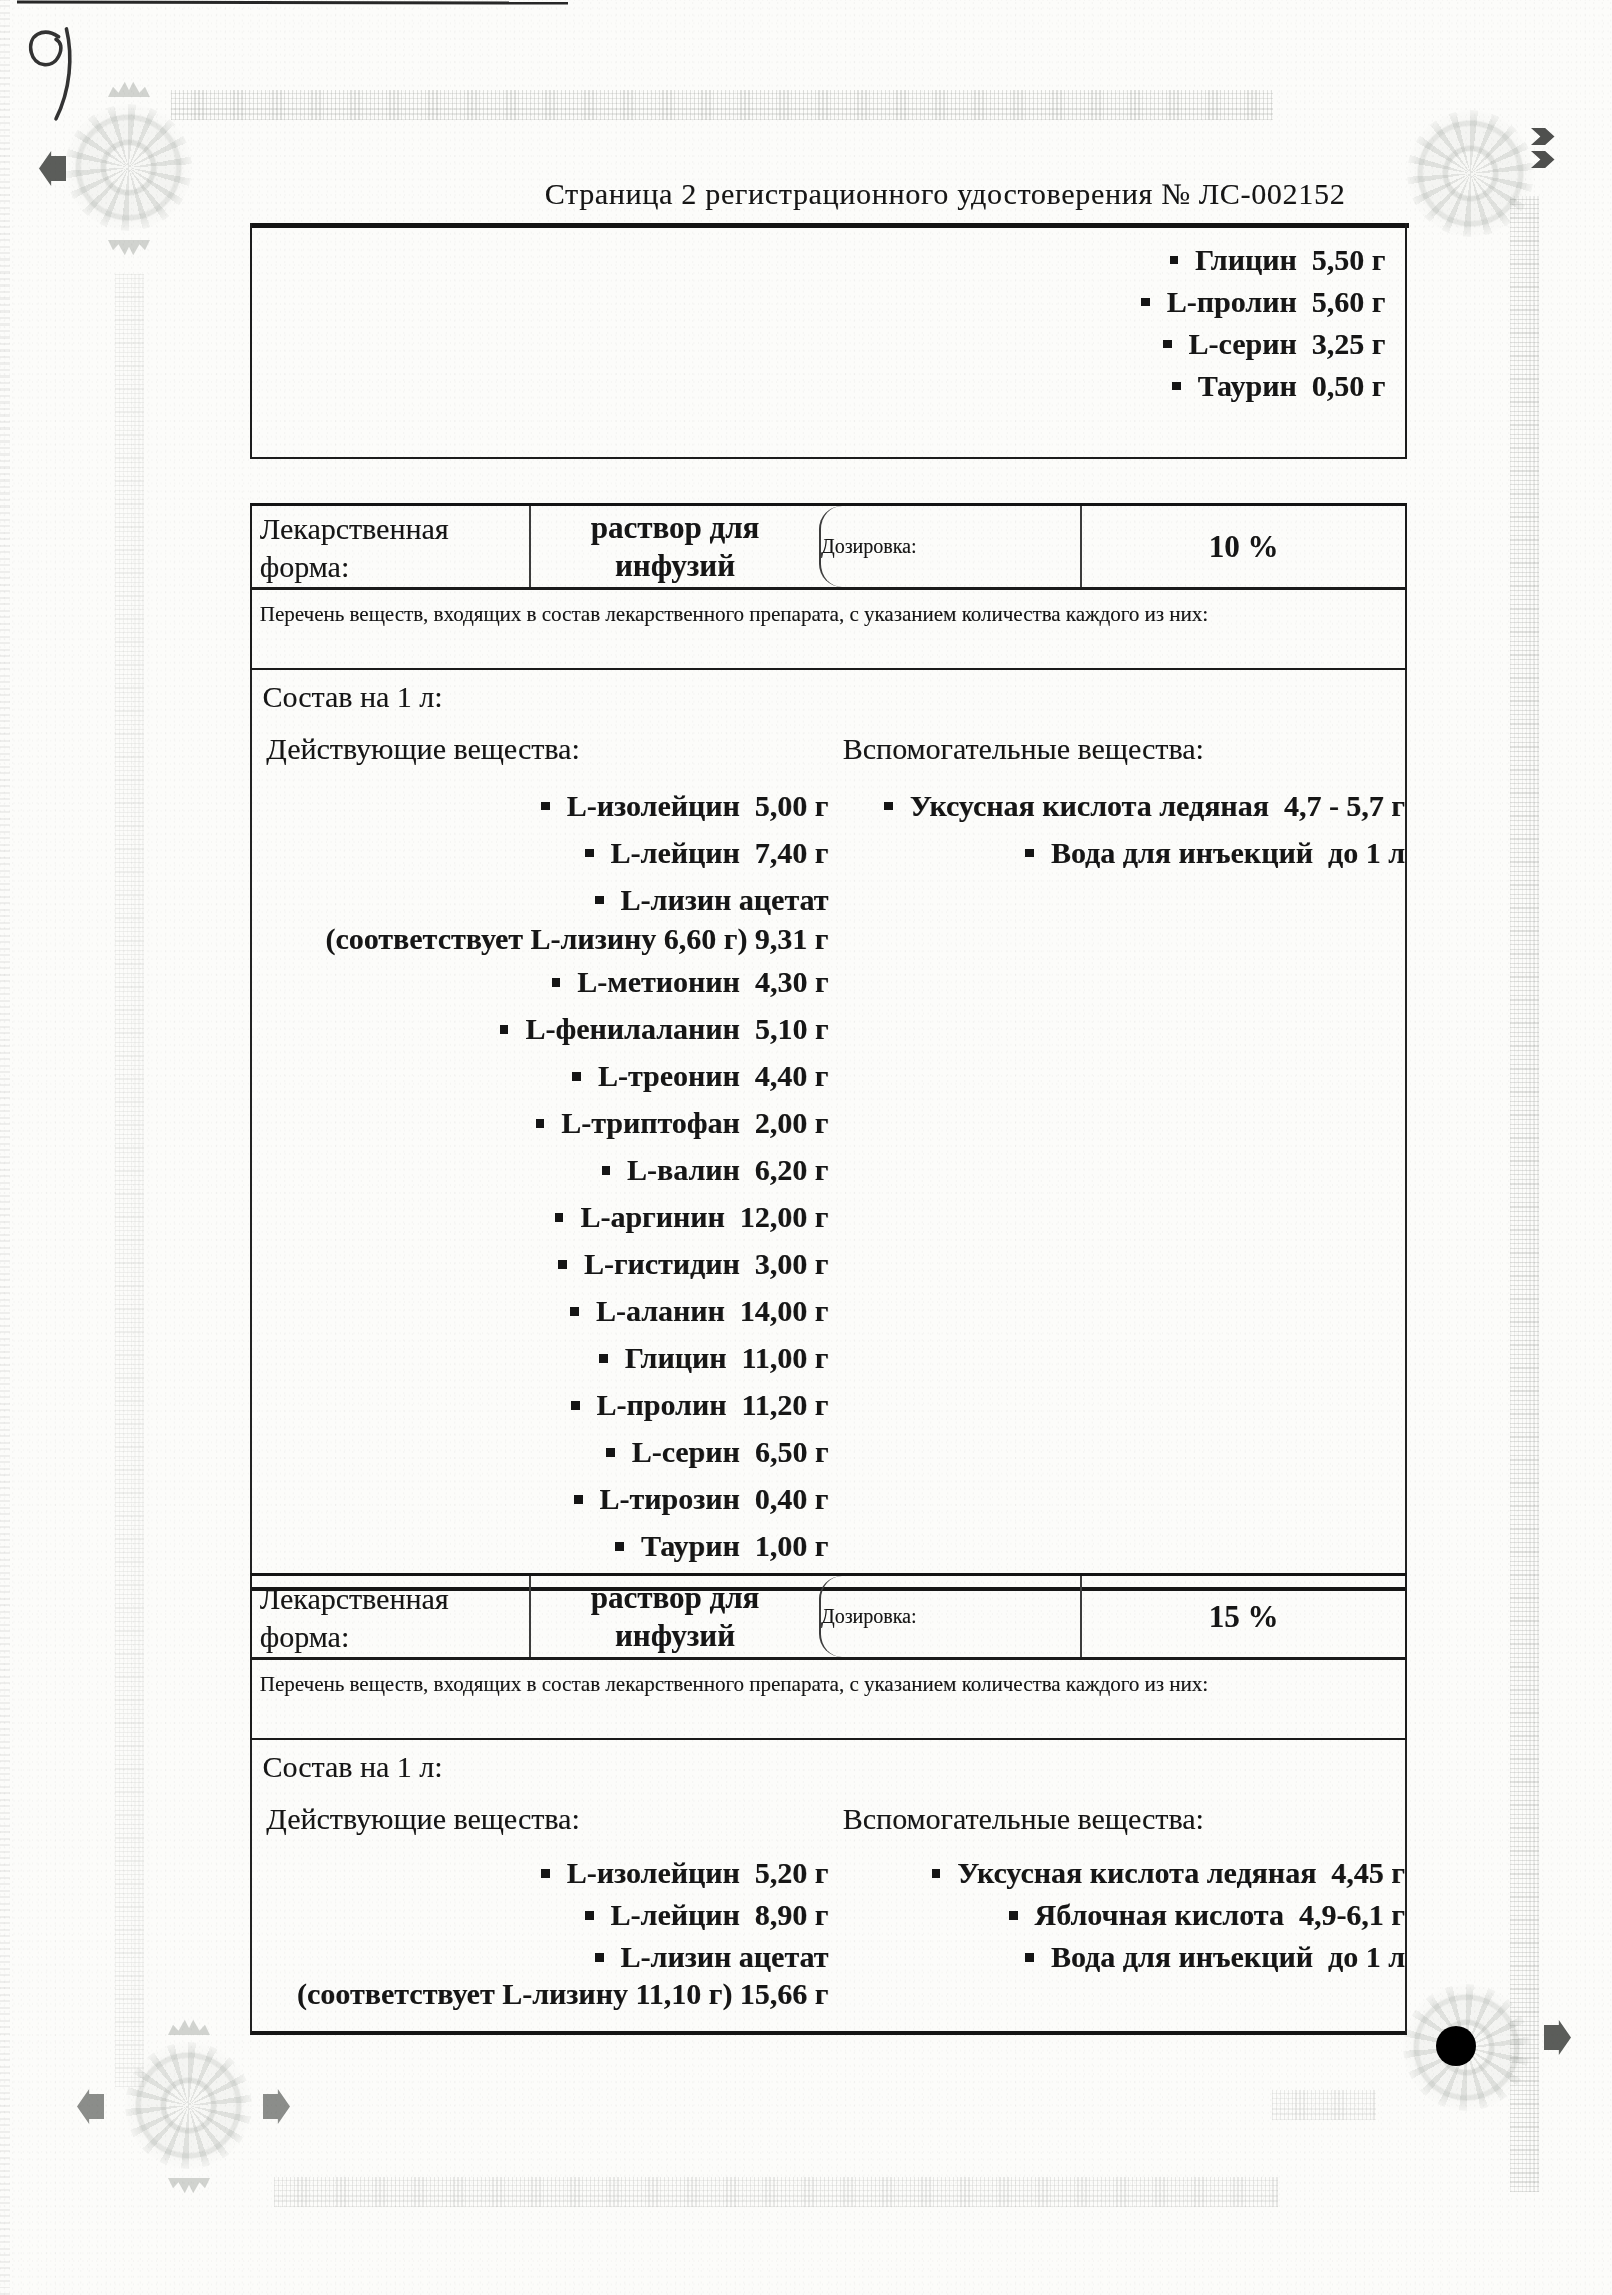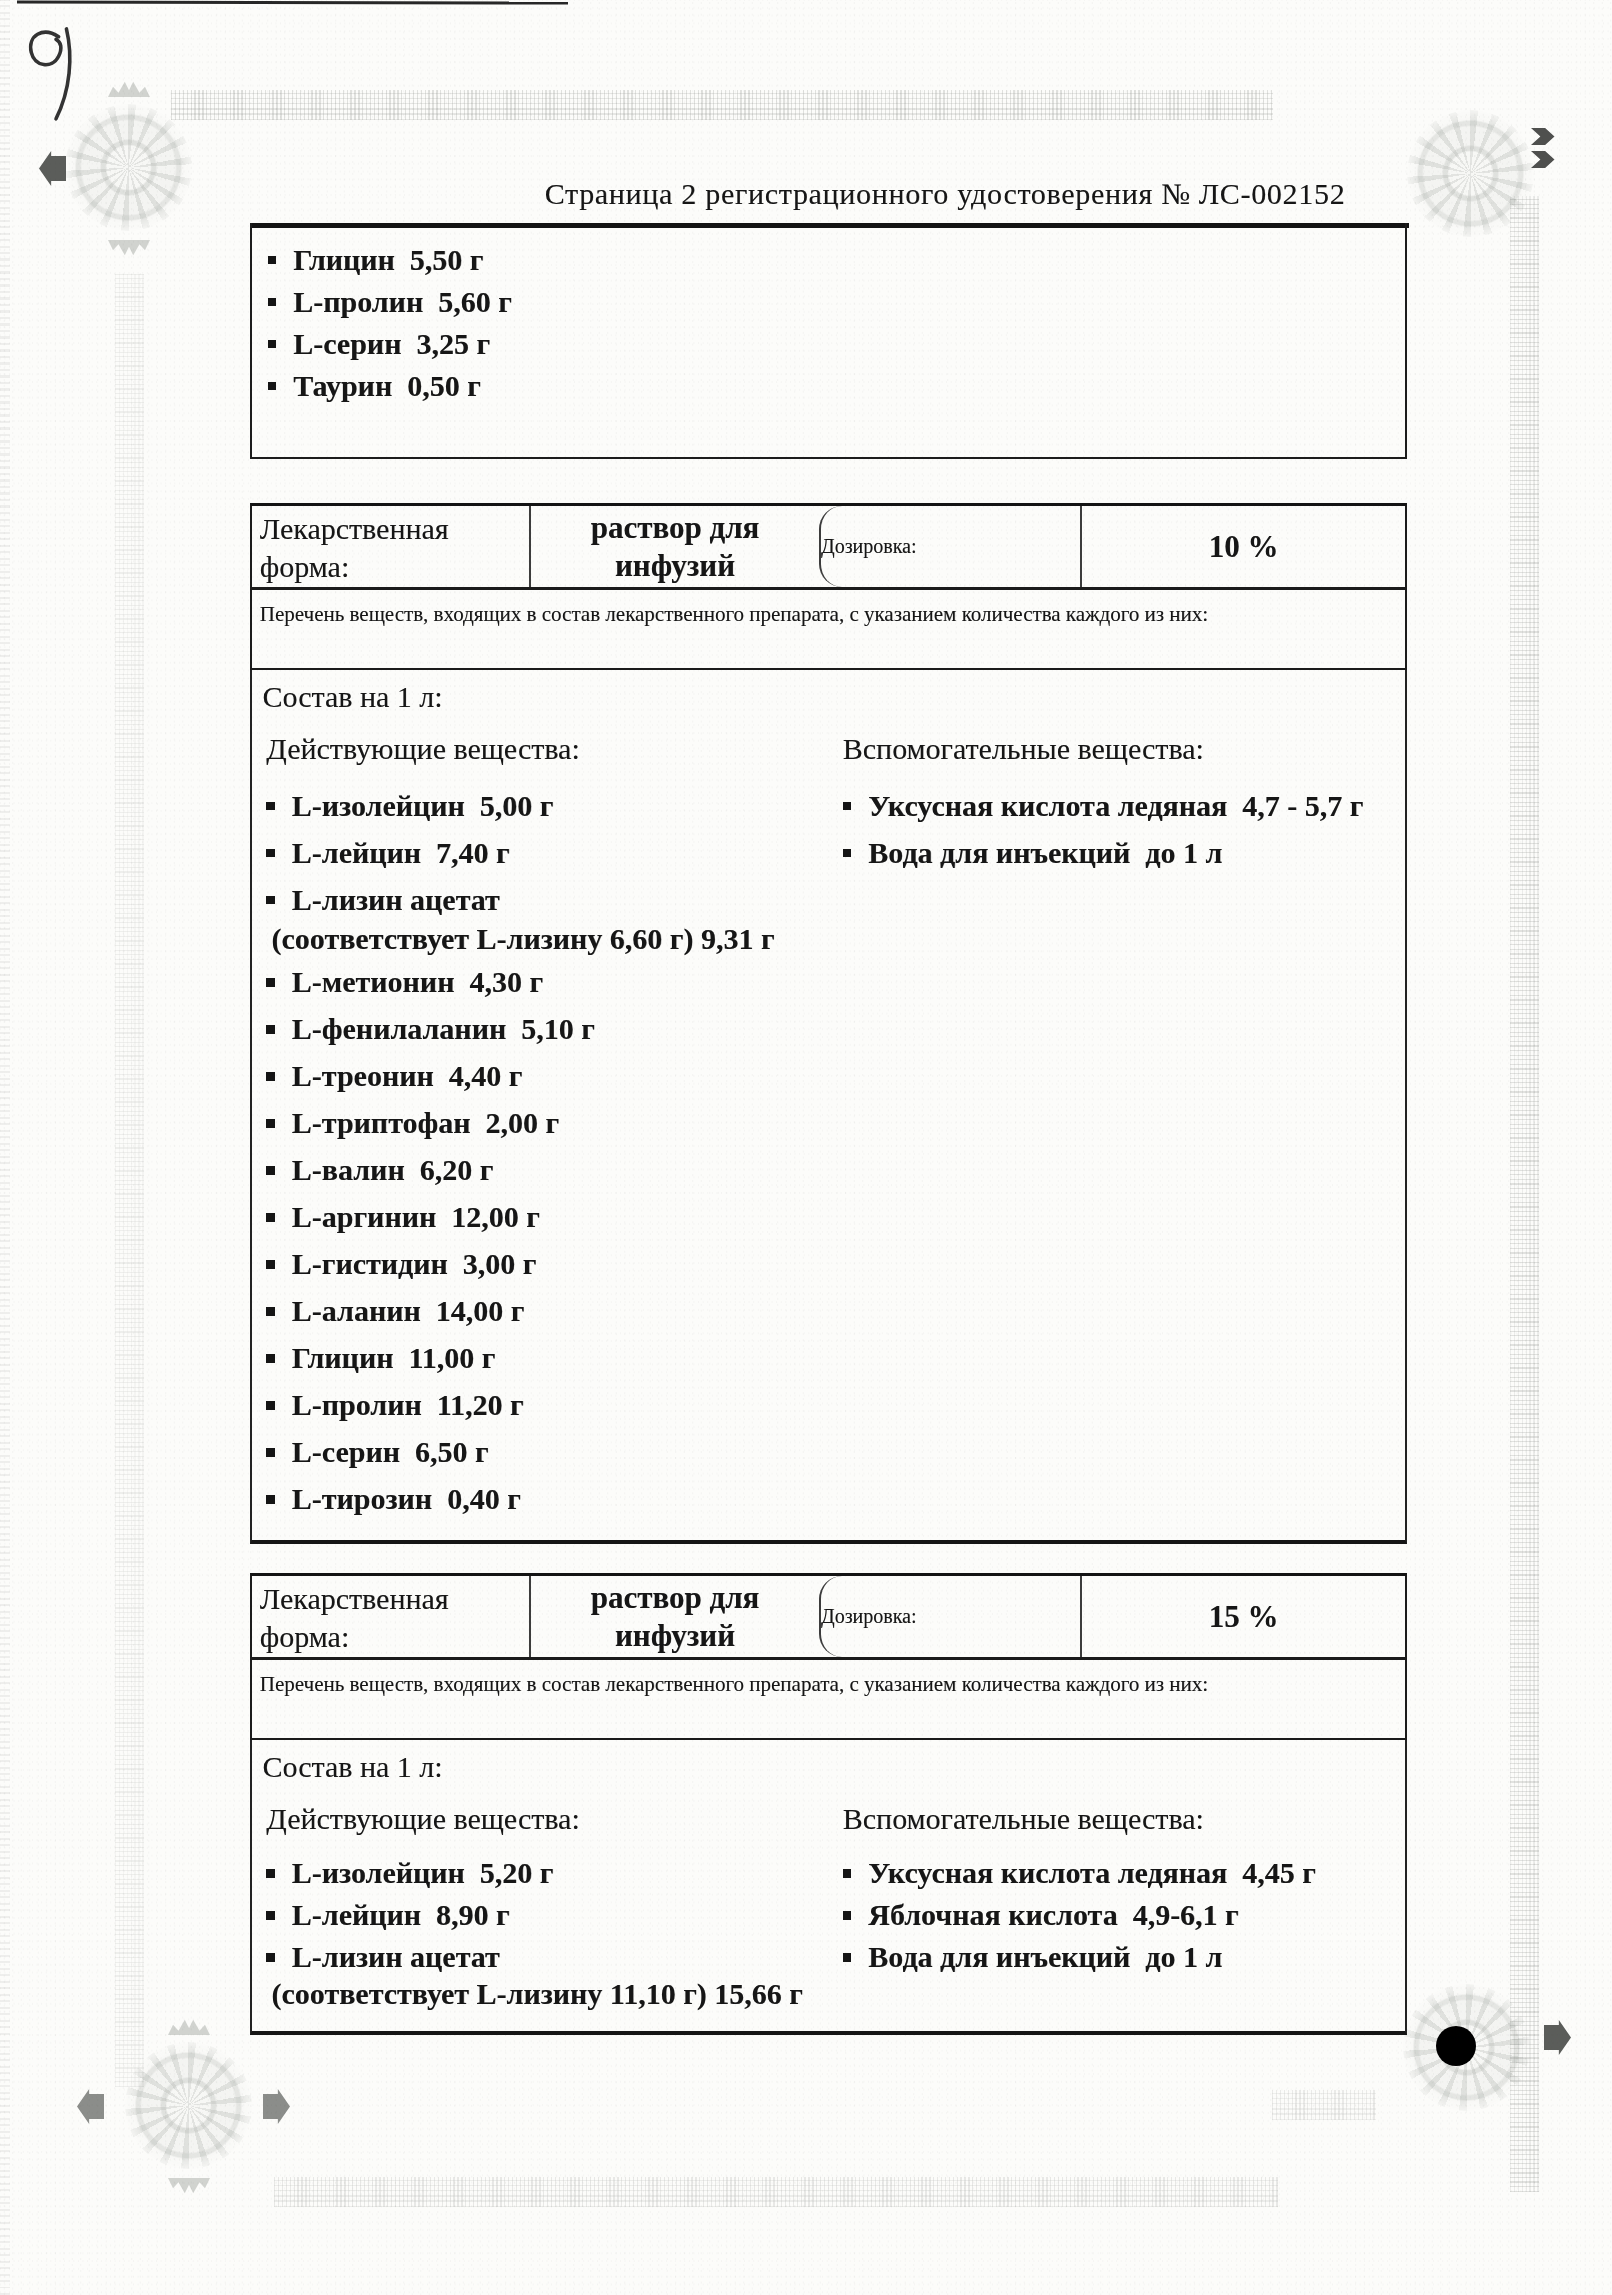--- a/index.html
+++ b/index.html
@@ -115,21 +115,21 @@
   }
   .tbl-body{
     border:2.6px solid #222;border-top:none;border-bottom:4.6px solid #161616;
     box-sizing:border-box;padding:10.4px 0 18px 0;
   }
   .comp-title{font-size:30px;padding-left:10.4px;margin-bottom:18px;}
   .cols{display:grid;grid-template-columns:1fr 1fr;}
   .col{padding-left:14.3px;box-sizing:border-box;}
   .col-h{font-size:30px;margin-bottom:15.7px;}
 
-  .bitem{display:flex;align-items:flex-start;font-size:30px;font-weight:600;}
+  .bitem{display:flex;align-items:flex-start;font-size:30px;font-weight:600;justify-content:flex-end;}
   .lh72 .bitem{line-height:47px;}
   .lh64 .bitem{line-height:42px;}
   .sq{width:8.5px;height:8.5px;background:#151515;margin:19.6px 17px 0 0;flex:none;}
   .lh64 .sq{margin-top:17px;}
   .bt{white-space:pre-wrap;}
   .bitem.no-bullet{line-height:38px;margin-top:-2.6px;padding-left:5.2px;font-weight:600;}
 
   .scribble{position:absolute;left:18px;top:25px;z-index:2;}
 </style>
 </head>
@@ -289,20 +289,24 @@
                 <div class="bitem txt">
                   <span class="sq"></span>
                   <span class="bt">L-серин  6,50 г</span>
                 </div>
 
                 <div class="bitem txt">
                   <span class="sq"></span>
                   <span class="bt">L-тирозин  0,40 г</span>
                 </div>
 
+                <div class="bitem txt">
+                  <span class="sq"></span>
+                  <span class="bt">Таурин  1,00 г</span>
+                </div>
               </div>
           </div>
           <div class="col">
             <div class="col-h txt">Вспомогательные вещества:</div>
             <div class="blist lh72">
 
                 <div class="bitem txt">
                   <span class="sq"></span>
                   <span class="bt">Уксусная кислота ледяная  4,7 - 5,7 г</span>
                 </div>

